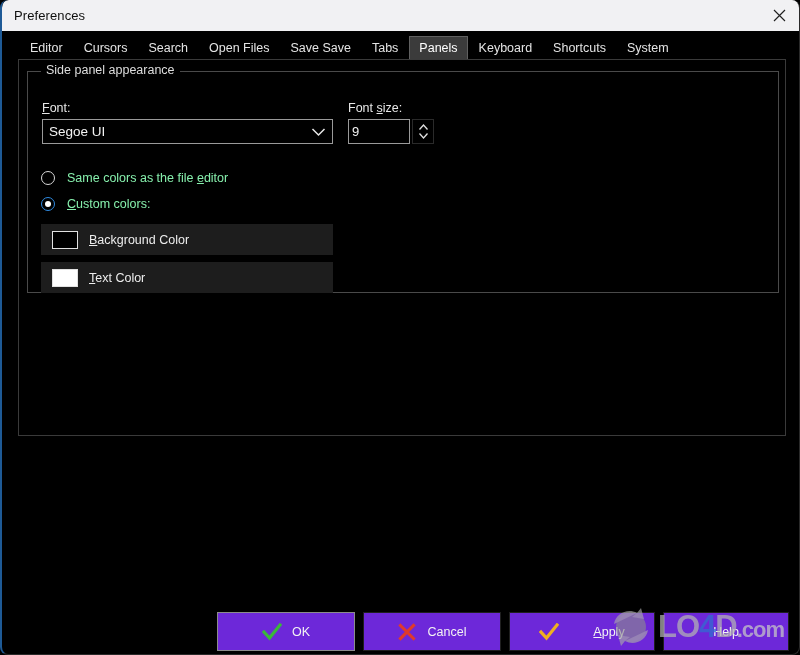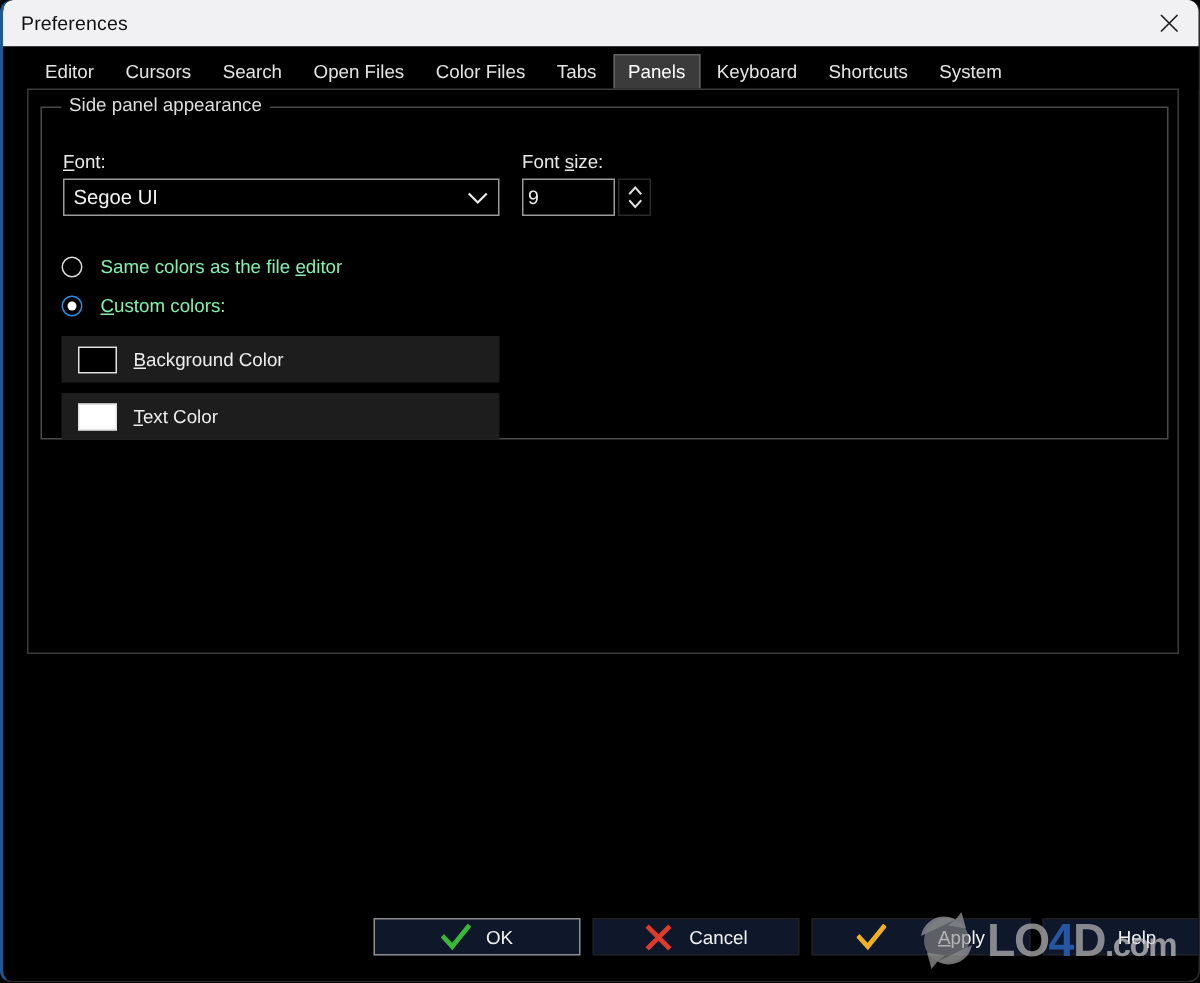--- a/index.html
+++ b/index.html
@@ -224,31 +224,30 @@
   .color-button-label {
     margin-left: 11px;
     font-size: 12.5px;
     color: #ededed;
   }
 
   
   .dlg-button {
     position: absolute;
     top: 612px;
-    height: 25px;
-    background: #0f172a;
+    height: 39px;
+    background: #6d28d9;
     border: 1px solid #1f1f1f;
     display: flex;
     align-items: center;
     justify-content: center;
     gap: 10px;
     font-size: 12.5px;
     color: #f3f3f3;
     cursor: pointer;
-    margin-left: 32px;
   }
   .dlg-button.focused { border: 1px solid #8c8c8c; }
   #btn-ok { left: 215px; width: 138px; }
   #btn-cancel { left: 361px; width: 138px; gap: 12px; }
   #btn-apply { left: 507px; width: 146px; gap: 34px; }
   #btn-help { left: 661px; width: 126px; }
   .dlg-button svg { display: block; flex: none; }
 
   
   #watermark {
@@ -297,21 +296,21 @@
     <div class="tab">
         <span>Cursors</span>
       </div>
     <div class="tab">
         <span>Search</span>
       </div>
     <div class="tab">
         <span>Open Files</span>
       </div>
     <div class="tab">
-        <span>Color Files</span>
+        <span>Save Save</span>
       </div>
     <div class="tab">
         <span>Tabs</span>
       </div>
     <div class="tab selected">
         <span>Panels</span>
       </div>
     <div class="tab">
         <span>Keyboard</span>
       </div>

